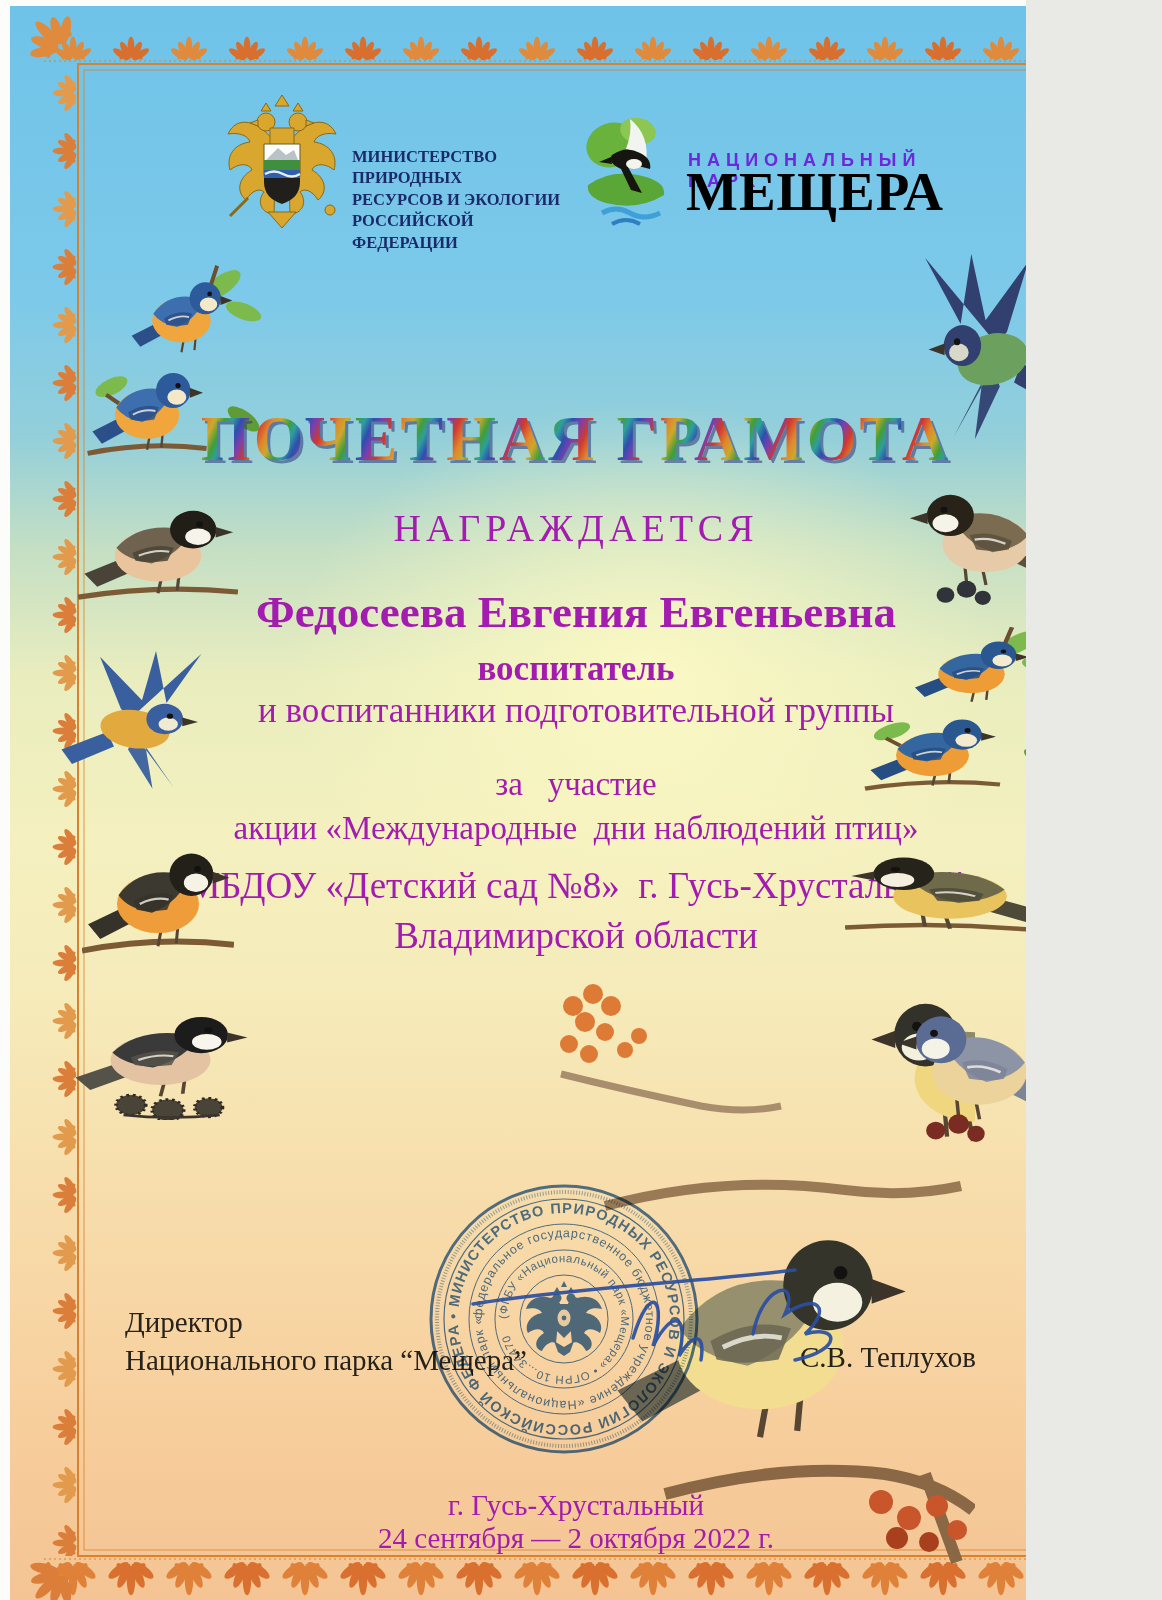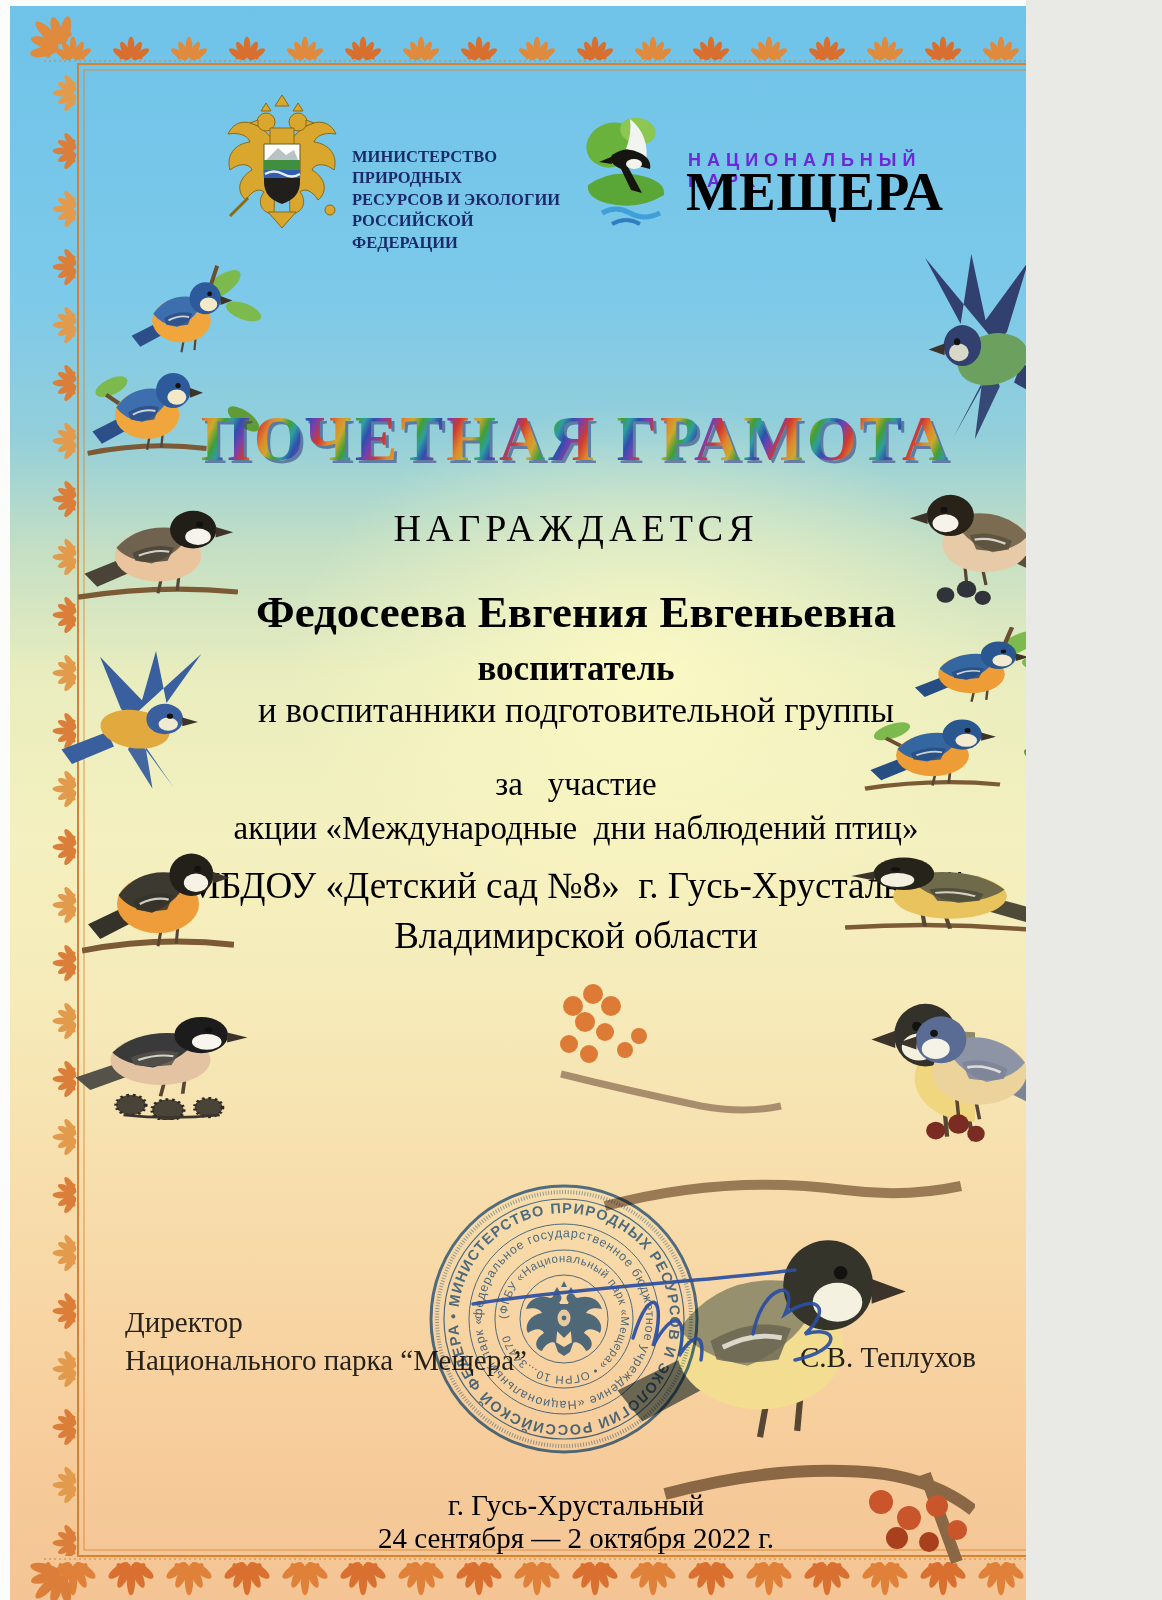--- a/index.html
+++ b/index.html
@@ -5,21 +5,21 @@
   html,body{margin:0;padding:0;background:#e9e9e5;}
   .scan{position:relative;width:1026px;height:1600px;background:#fcfcfa;overflow:hidden;
         font-family:"Liberation Serif",serif;}
   .paper{position:absolute;left:10px;top:6px;width:1134px;height:1594px;z-index:0;
     background:
       radial-gradient(ellipse 500px 380px at 56% 42%, rgba(252,249,196,0.95) 0%, rgba(252,249,196,0) 72%),
       linear-gradient(180deg,#6fc3e8 0%,#7cc9ea 18%,#93cfda 27%,#c4dfc4 34%,#e9edbe 42%,#f4f0bf 52%,#f6ebba 62%,#f7e0ae 72%,#f8d5a4 82%,#f6cb99 92%,#f4c494 100%);
   }
   .border-svg{position:absolute;left:0;top:0;z-index:1;}
   .bird{position:absolute;z-index:4;}
-  .txt{position:absolute;left:70px;width:1012px;text-align:center;color:#000000;z-index:5;
+  .txt{position:absolute;left:70px;width:1012px;text-align:center;color:#a21caf;z-index:5;
        white-space:pre-wrap;line-height:1.1;}
   .title{top:404px;font-size:64px;font-weight:bold;letter-spacing:3px;
     background:repeating-linear-gradient(115deg,#cf3a30 0px,#e0862c 10px,#caa92e 18px,#3f9e3a 27px,#2e9ea0 34px,#2e4fae 42px,#7a3fae 50px,#cf3a30 60px);
     -webkit-background-clip:text;background-clip:text;color:transparent;
     filter:drop-shadow(3px 3px 0 rgba(44,52,120,0.55));}
   .award{top:508px;font-size:38px;letter-spacing:5px;}
   .name{top:588px;font-size:45px;font-weight:bold;}
   .role{top:650px;font-size:35px;font-weight:bold;}
   .group{top:692px;font-size:35px;}
   .reason1{top:766px;font-size:33px;}

